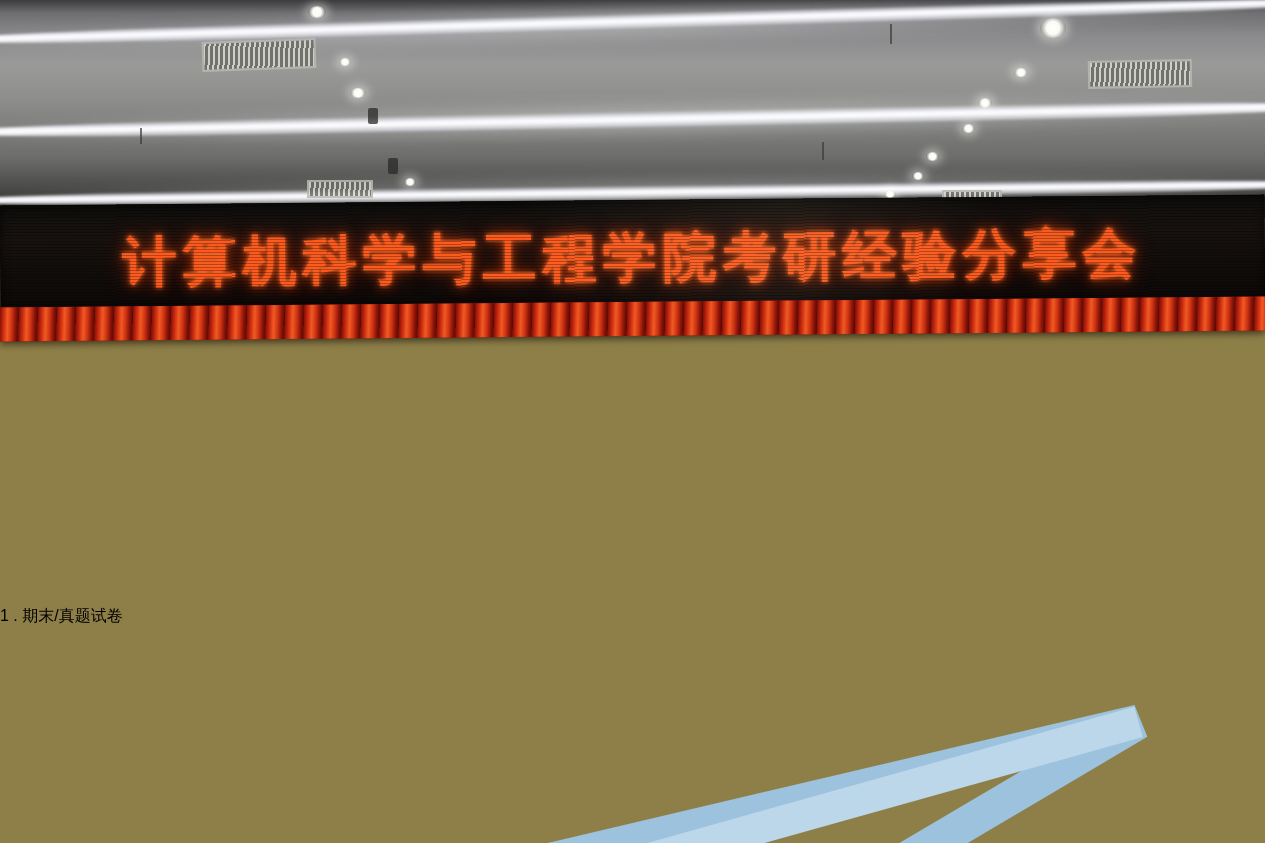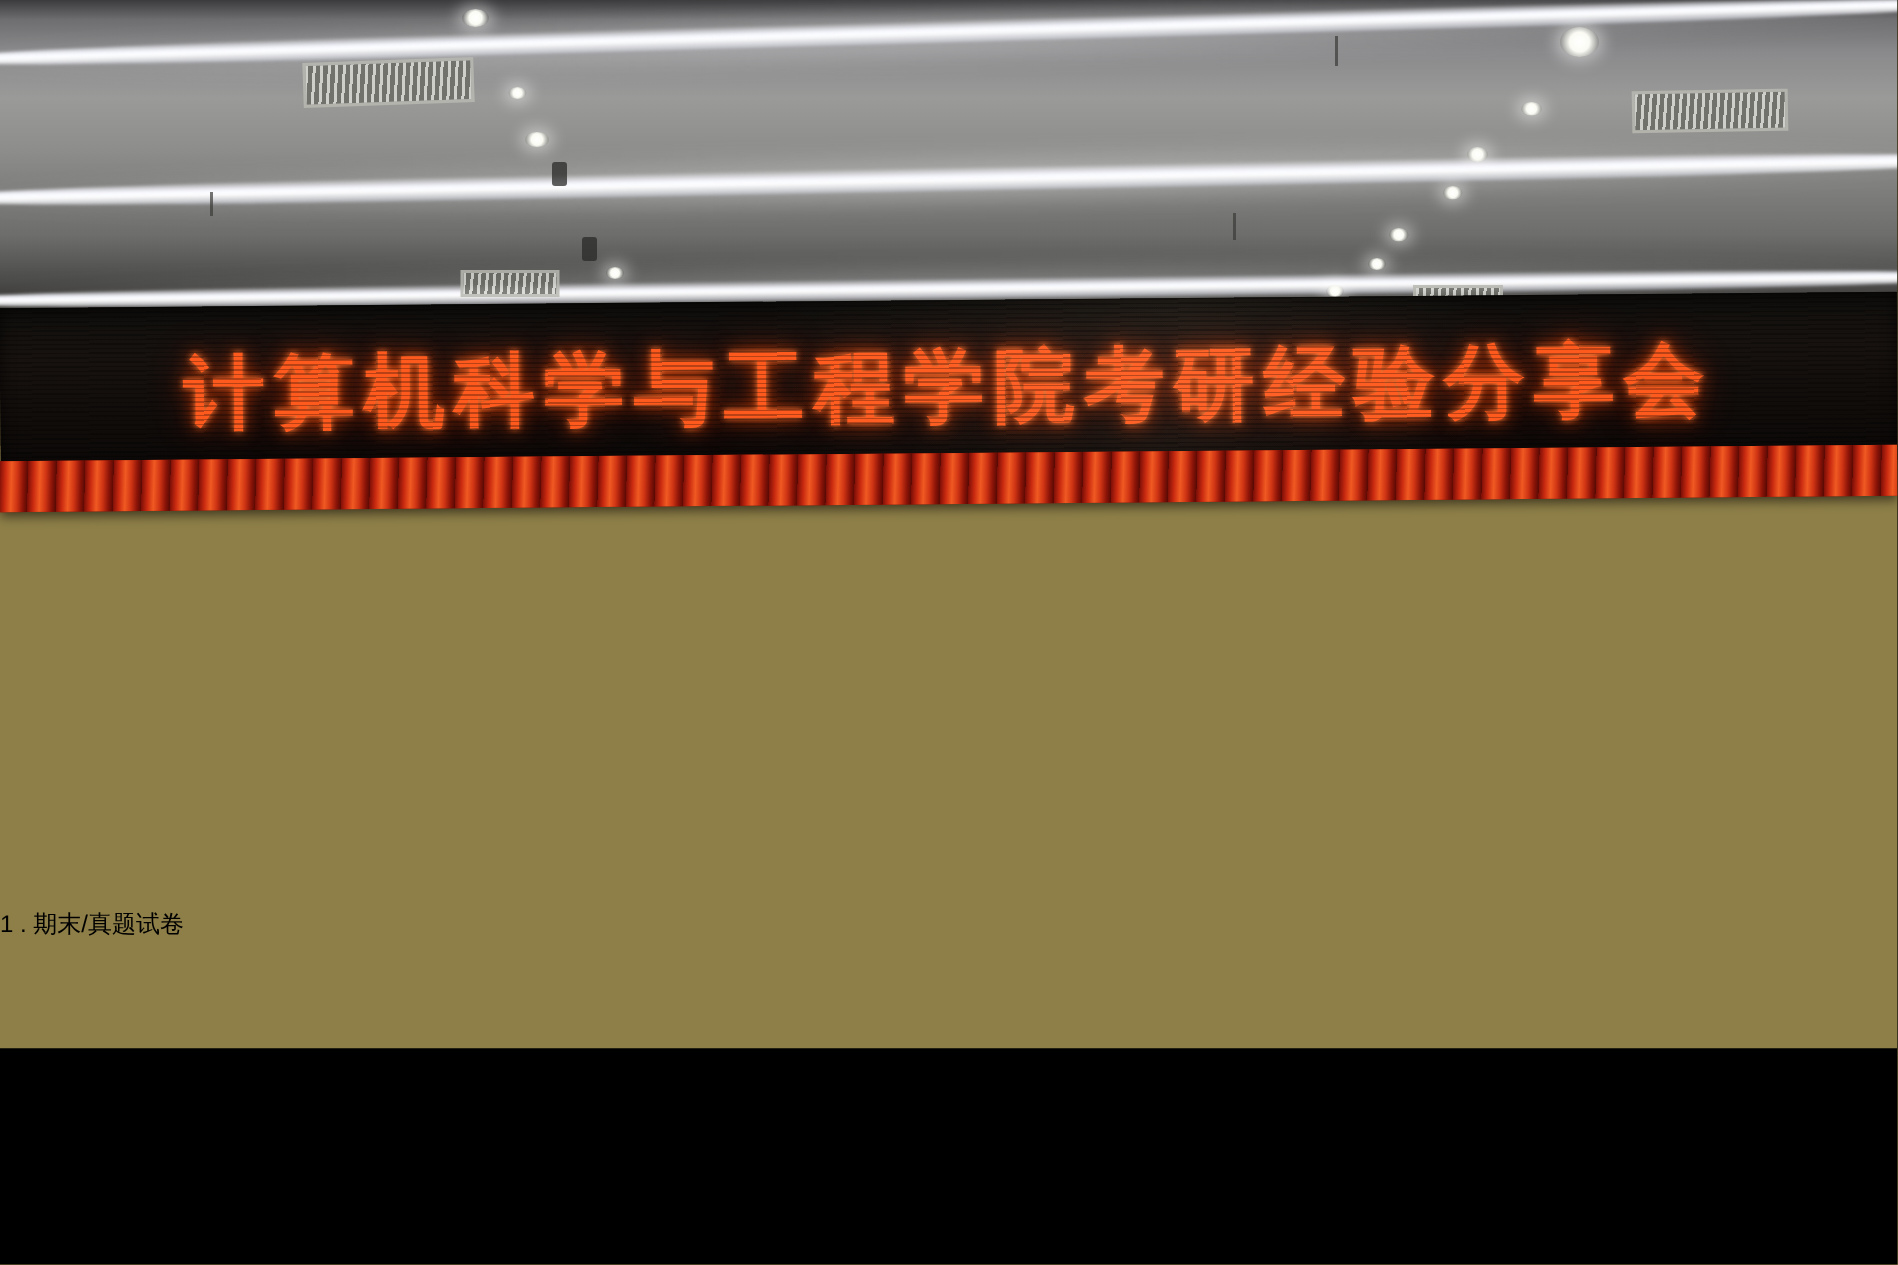--- a/index.html
+++ b/index.html
@@ -1,20 +1,20 @@
 <!DOCTYPE html>
 <html><head>
 <meta charset="utf-8">
 <style>
   html,body{margin:0;padding:0;background:#000;}
   body{font-family:"Liberation Sans",sans-serif;}
 
   #scene{
     position:relative;
-    width:1265px;height:699px;
+    width:1265px;height:843px;
     overflow:hidden;
     background:#8e7f48;
   }
 
   
   .ceiling{
     position:absolute;left:0;top:0;width:1265px;height:218px;
     background:linear-gradient(180deg,#3b3b3d 0%,#6e6e70 6%,#8a8a8c 16%,#9a9a99 30%,#8d8d8b 46%,#7e7e7c 58%,#6d6d6b 72%,#4a4a49 86%,#241f18 100%);
     overflow:hidden;
   }

